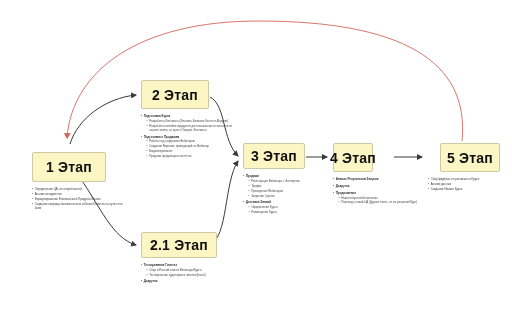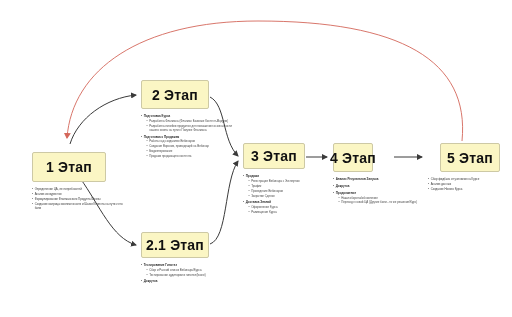--- a/index.html
+++ b/index.html
@@ -93,21 +93,21 @@
     margin-right: 1.6px;
     line-height: 1.3;
   }
 
   
   #node-1   { left: 32px;  top: 152px; }
   #node-1   .box { width: 74px; height: 30px; }
   #node-2   { left: 141px; top: 80px; }
   #node-2   .box { width: 68px; height: 29px; }
   #node-21  { left: 141px; top: 232px; }
-  #node-21  .box { width: 68px; height: 26px; }
+  #node-21  .box { width: 76px; height: 26px; }
   #node-3   { left: 243px; top: 143px; }
   #node-3   .box { width: 62px; height: 26px; }
   #node-4   { left: 333px; top: 143px; }
   #node-4   .box { width: 40px; height: 29px; }
   #node-5   { left: 428px; top: 143px; }
   #node-5   .box { width: 60px; height: 29px; margin-left: 12px; }
 </style>
 </head>
 <body>
 

